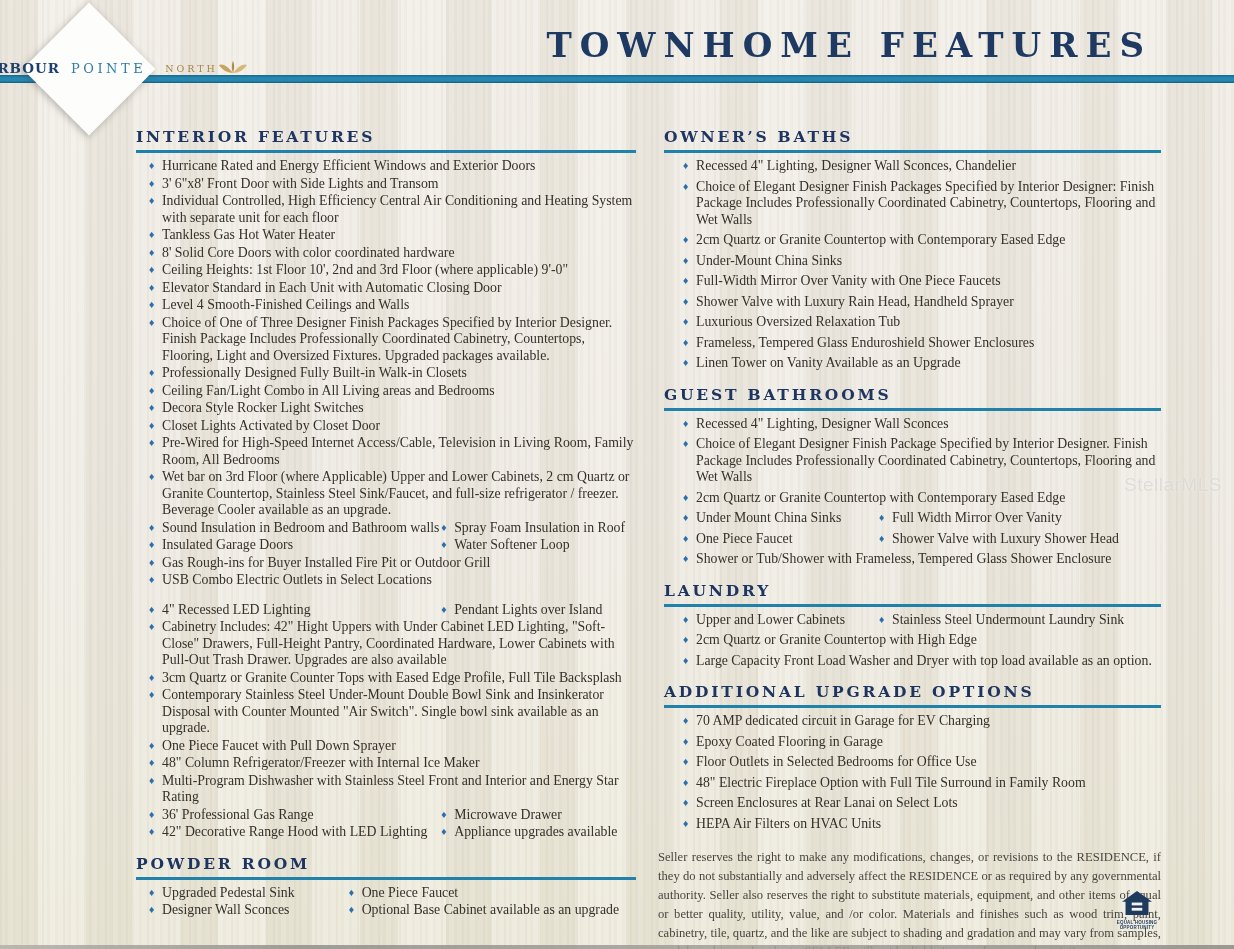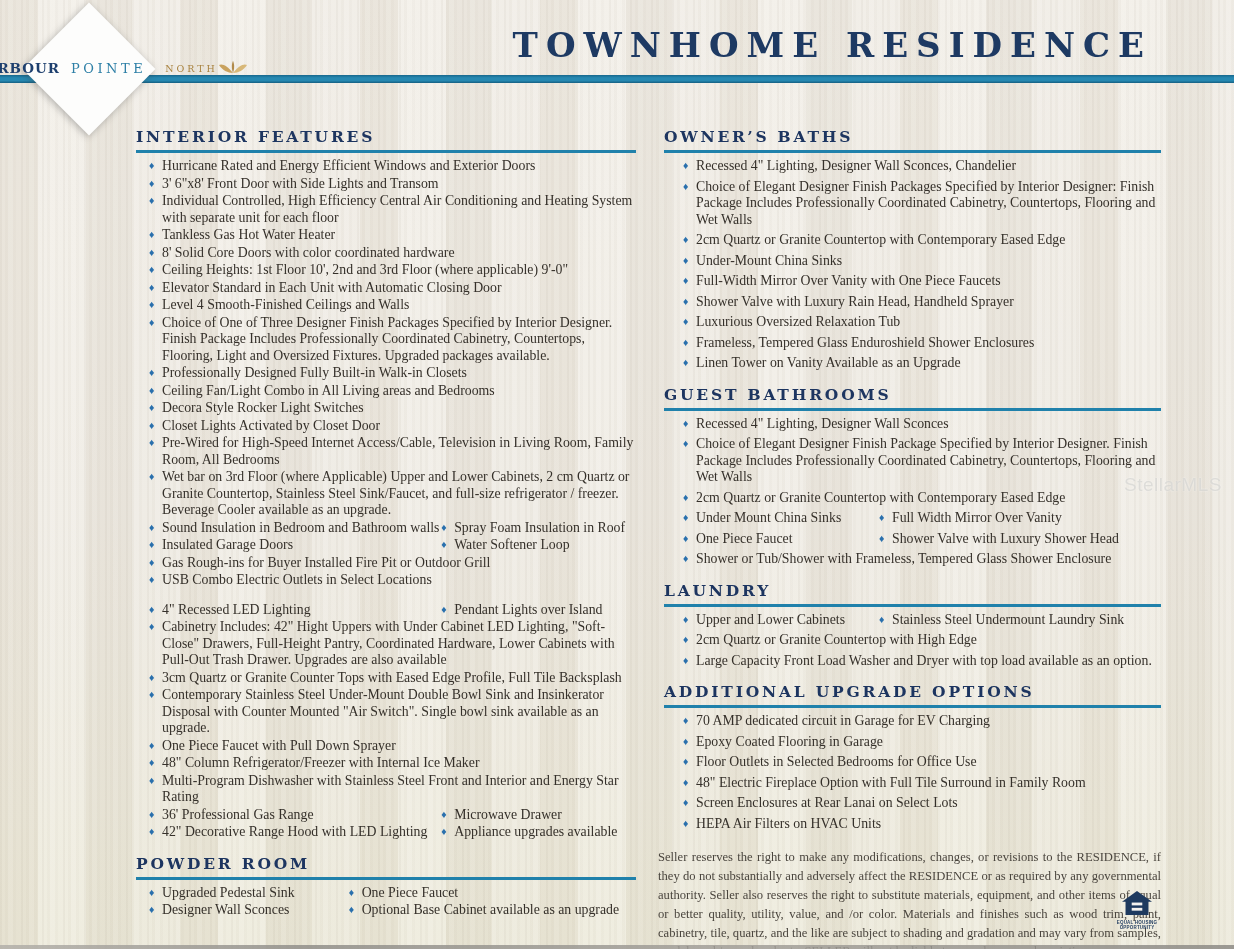--- a/index.html
+++ b/index.html
@@ -67,21 +67,21 @@
     background:linear-gradient(90deg,#b3b0aa 0%,#918f8a 25%,#a3a09a 60%,#8d8b86 100%);
     opacity:0.85;}
 </style>
 </head>
 <body>
 
 <div class="page">
 
   <div class="top-band"></div>
 
-  <div class="page-title">TOWNHOME RESIDENCE</div>
+  <div class="page-title">TOWNHOME FEATURES</div>
 
   <div class="logo">
     <div class="diamond"></div>
     <div class="logo-content">
       <span>
         <svg width="42" height="36" viewBox="0 0 42 36">
           <path d="M20 2 L20 24" stroke="#2b7ca3" stroke-width="1.4" fill="none"></path>
           <path d="M20 4 C25 10 30 16 32 23 L21 23 Z" fill="none" stroke="#2b7ca3" stroke-width="1.3"></path>
           <path d="M18.5 8 C14 13 11 18 10.5 23 L18.5 23 Z" fill="none" stroke="#2b7ca3" stroke-width="1.3"></path>
           <path d="M7 26 L35 26 L31 31 L11 31 Z" fill="#2b7ca3"></path>

